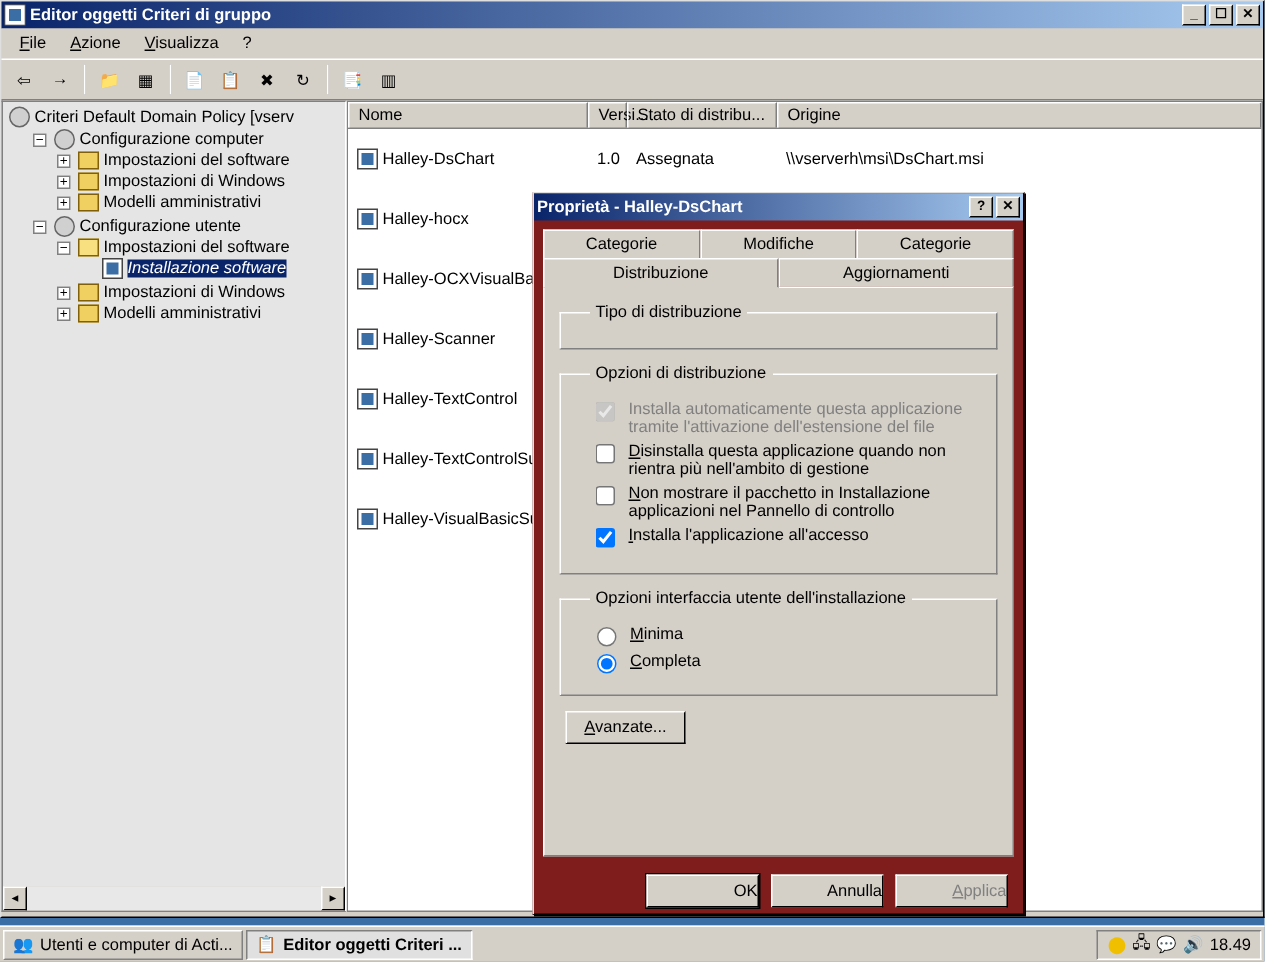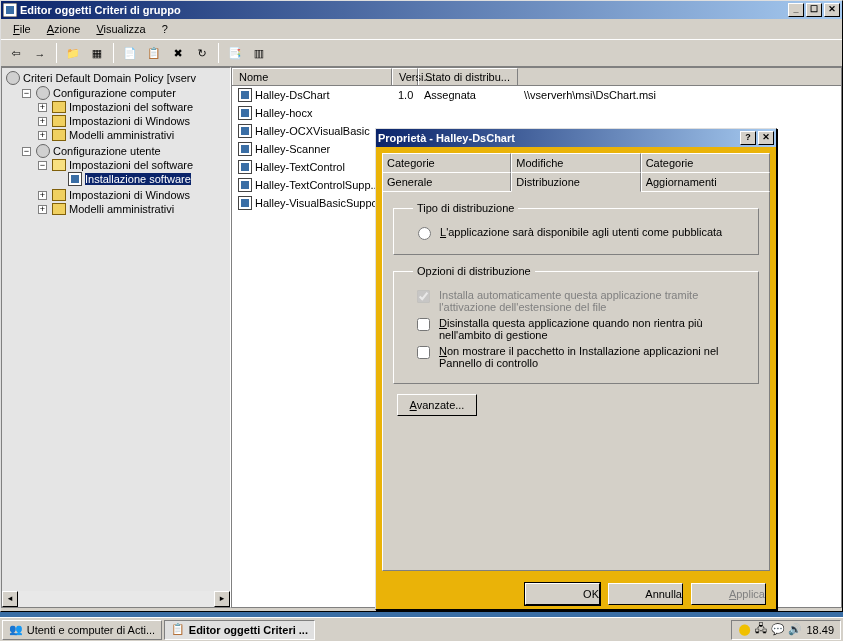--- a/index.html
+++ b/index.html
@@ -86,21 +86,21 @@
   .tree li { white-space: nowrap; padding: 1px 0; }
   .tree .row { display: flex; align-items: center; gap: 3px; }
   .tree .expander {
     width: 9px; height: 9px;
     border: 1px solid #808080;
     font-size: 9px; line-height: 7px; text-align: center;
     margin-right: 2px;
     background:#fff;
   }
   .tree .noexp { width:9px; height:9px; margin-right:2px; }
-  .tree .selected { background: #0a246a; color: #fff; }
+  .tree .selected { background: #0a246a; color: #fff; font-style: italic; }
   .folder-ic { width:14px; height:12px; background:#f0d060; border:1px solid #80600a; }
   .folder-open { width:14px; height:12px; background:#f8e080; border:1px solid #80600a; }
   .gear-ic { width:14px; height:14px; background:#d0d0d0; border-radius:50%; border:1px solid #666; }
   .pkg-ic { width:14px; height:14px; background:#fff; border:1px solid #444; position:relative; }
   .pkg-ic:after{content:"";position:absolute;left:2px;top:2px;width:8px;height:8px;background:#3a6ea5;}
 
   .list-pane {
     flex: 1;
     background: #fff;
     border: 1px solid #808080;
@@ -119,41 +119,42 @@
     cursor: default;
   }
   .col-name { width: 160px; }
   .col-ver { width: 26px; }
   .col-stat { width: 100px; }
   .col-orig { flex: 1; }
   .list-body .row {
     display: flex;
     padding: 1px 0;
   }
-  .list-body .cell { padding: 1px 6px; display:flex; align-items:center; gap:3px; }
+  .list-body .cell { padding: 12px 6px; display:flex; align-items:center; gap:3px; }
 
   
   .dialog {
     position: absolute;
-    left: 375px; top: 128px;
-    width: 402px; height: 482px;
-    background: #eab308;
+    left: 355px; top: 128px;
+    width: 328px; height: 482px;
+    background: #7f1d1d;
     border: 1px solid #000;
     border-top-color:#dfdfdf;
     border-left-color:#dfdfdf;
     box-shadow: 1px 1px 0 #000;
   }
   .tabstrip {
     display: flex;
     flex-wrap: wrap-reverse;
     padding: 6px 6px 0 6px;
   }
   .tabrow { display: flex; width: 100%; }
   .tab {
     flex: 1;
+    text-align: center;
     padding: 3px 4px;
     background: #d4d0c8;
     border: 1px solid #808080;
     border-top-color:#fff;
     border-left-color:#fff;
     border-bottom: none;
     cursor: default;
     position: relative;
   }
   .tab.active {
@@ -391,20 +392,21 @@
         <div class="sb-track"></div>
         <div class="sb-btn">▸</div>
       </div>
     </div>
 
     <div class="list-pane">
       <div class="list-header">
         <div class="col col-name">Nome</div>
         <div class="col col-ver">Versi...</div>
         <div class="col col-stat">Stato di distribu...</div>
+        <div class="col col-orig">Origine</div>
       </div>
       <div class="list-body">
         <div class="row">
           <div class="cell col-name">
               <span class="pkg-ic"></span>
               <span>Halley-DsChart</span>
             </div>
           <div class="cell col-ver">1.0</div>
           <div class="cell col-stat">Assegnata</div>
           <div class="cell col-orig">\\vserverh\msi\DsChart.msi</div>
@@ -454,56 +456,66 @@
 <div class="dialog">
   <div class="titlebar">
     <span>Proprietà - Halley-DsChart</span>
     <span class="spacer"></span>
     <span class="titlebtn">?</span>
     <span class="titlebtn">✕</span>
   </div>
 
   <div class="tabstrip">
     <div class="tabrow">
-      <div class="tab">Generale</div>
       <div class="tab active">Distribuzione</div>
       <div class="tab">Aggiornamenti</div>
     </div>
     <div class="tabrow">
       <div class="tab">Categorie</div>
       <div class="tab">Modifiche</div>
       <div class="tab">Categorie</div>
     </div>
   </div>
 
   <div class="tabcontent">
     <fieldset>
       <legend>Tipo di distribuzione</legend>
-      <div class="radio-row">
-        <input type="radio" name="disttype" style="">
-        <label><u>L</u>'applicazione sarà disponibile agli utenti come pubblicata</label>
-      </div>
     </fieldset>
 
     <fieldset>
       <legend>Opzioni di distribuzione</legend>
       <div class="check-row disabled">
         <input type="checkbox" checked="" disabled="" style="">
         <label>Installa automaticamente questa applicazione tramite l'attivazione dell'estensione del file</label>
       </div>
       <div class="check-row">
         <input type="checkbox" style="">
         <label><u>D</u>isinstalla questa applicazione quando non rientra più nell'ambito di gestione</label>
       </div>
       <div class="check-row">
         <input type="checkbox" style="">
         <label><u>N</u>on mostrare il pacchetto in Installazione applicazioni nel Pannello di controllo</label>
       </div>
+      <div class="check-row">
+        <input type="checkbox" checked="" style="">
+        <label><u>I</u>nstalla l'applicazione all'accesso</label>
+      </div>
     </fieldset>
 
+    <fieldset>
+      <legend>Opzioni interfaccia utente dell'installazione</legend>
+      <div class="radio-row">
+        <input type="radio" name="uiopt" style="">
+        <label><u>M</u>inima</label>
+      </div>
+      <div class="radio-row">
+        <input type="radio" name="uiopt" checked="" style="">
+        <label><u>C</u>ompleta</label>
+      </div>
+    </fieldset>
 
     <div class="advbtn"><u>A</u>vanzate...</div>
   </div>
 
   <div class="btnrow">
     <div class="winbtn default">OK</div>
     <div class="winbtn">Annulla</div>
     <div class="winbtn disabled"><u>A</u>pplica</div>
   </div>
 </div>

